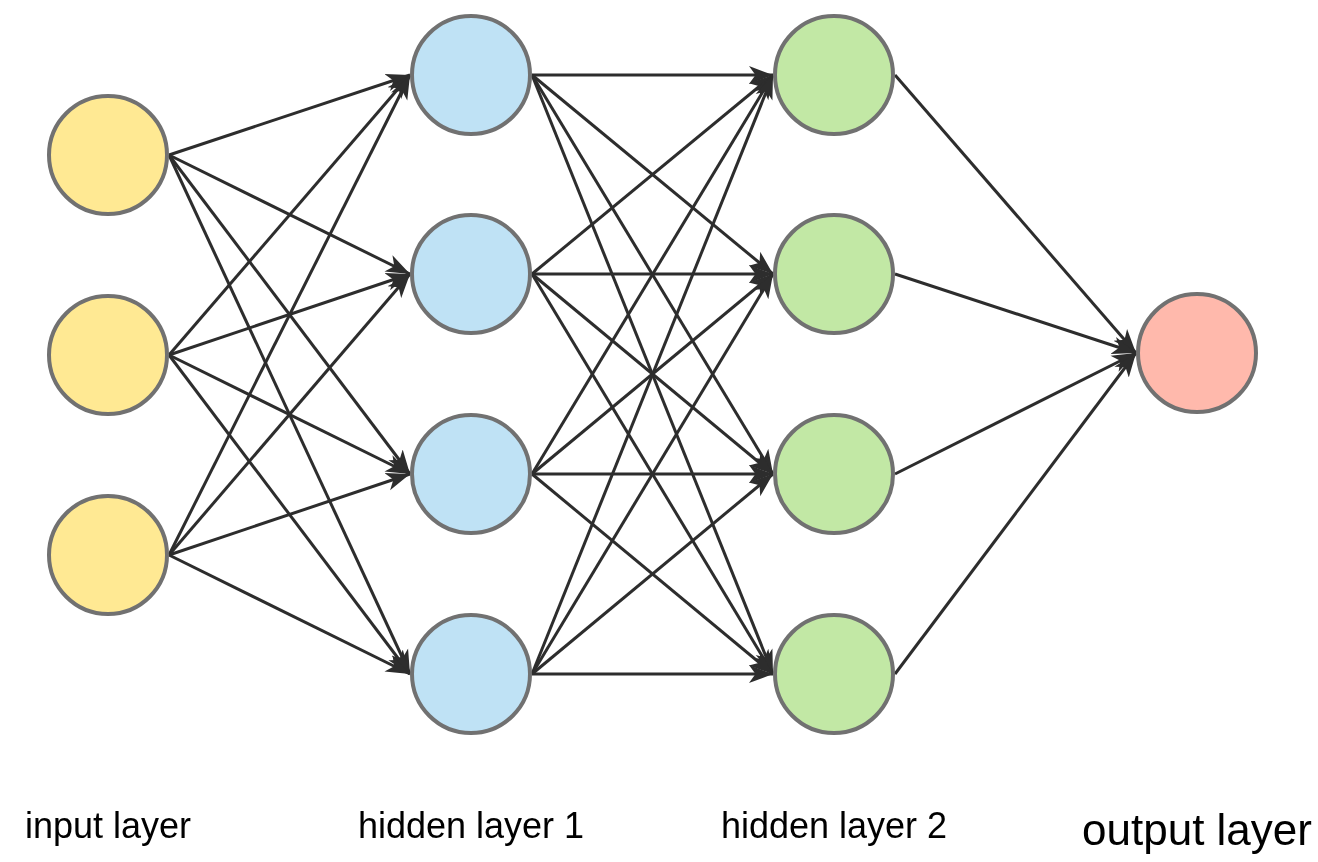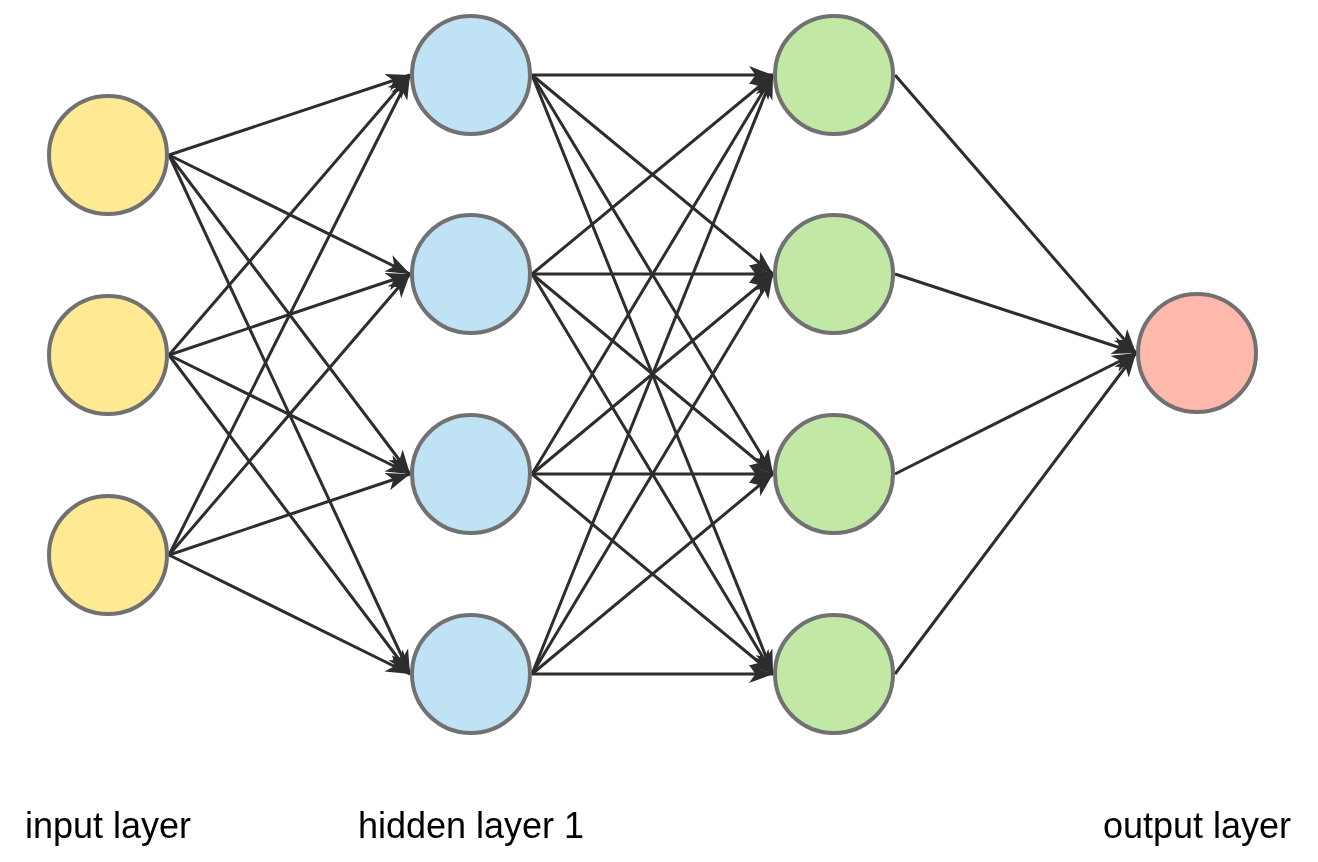--- a/index.html
+++ b/index.html
@@ -84,14 +84,15 @@
         <circle cx="471" cy="674" r="59" fill="#BFE2F5" stroke="#717171" stroke-width="4"></circle>
         <circle cx="834" cy="75" r="59" fill="#C2E8A5" stroke="#717171" stroke-width="4"></circle>
         <circle cx="834" cy="274" r="59" fill="#C2E8A5" stroke="#717171" stroke-width="4"></circle>
         <circle cx="834" cy="474" r="59" fill="#C2E8A5" stroke="#717171" stroke-width="4"></circle>
         <circle cx="834" cy="674" r="59" fill="#C2E8A5" stroke="#717171" stroke-width="4"></circle>
         <circle cx="1197" cy="353" r="59" fill="#FFB9AC" stroke="#717171" stroke-width="4"></circle>
       </g>
     </svg>
   <div class="layer-label" style="left: 108px; top: 804px; font-size: 36px; color: rgb(0, 0, 0);">input layer</div>
   <div class="layer-label" style="left: 471px; top: 804px; font-size: 36px; color: rgb(0, 0, 0); text-align: right;">hidden layer 1</div>
-  <div class="layer-label" style="left: 1197px; top: 804px; font-size: 36px; color: rgb(0, 0, 0);">output layer</div>
+  <div class="layer-label" style="left: 834px; top: 804px; font-size: 36px; color: rgb(0, 0, 0);">hidden layer 2</div>
+  <div class="layer-label" style="left: 1197px; top: 804px; font-size: 44px; color: rgb(0, 0, 0);">output layer</div>
 </div>
 
 </body></html>

